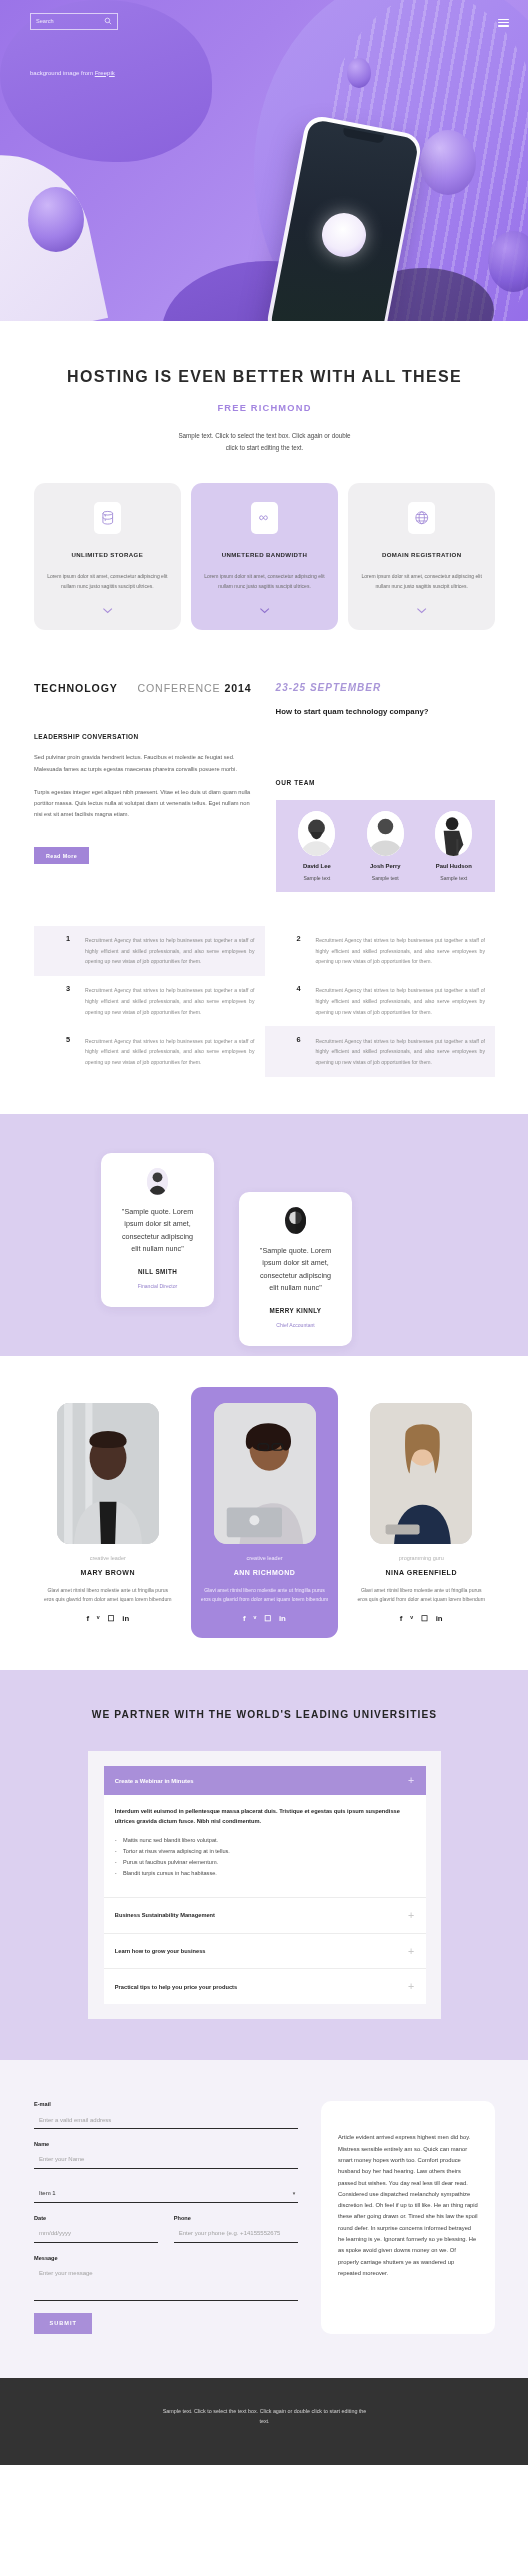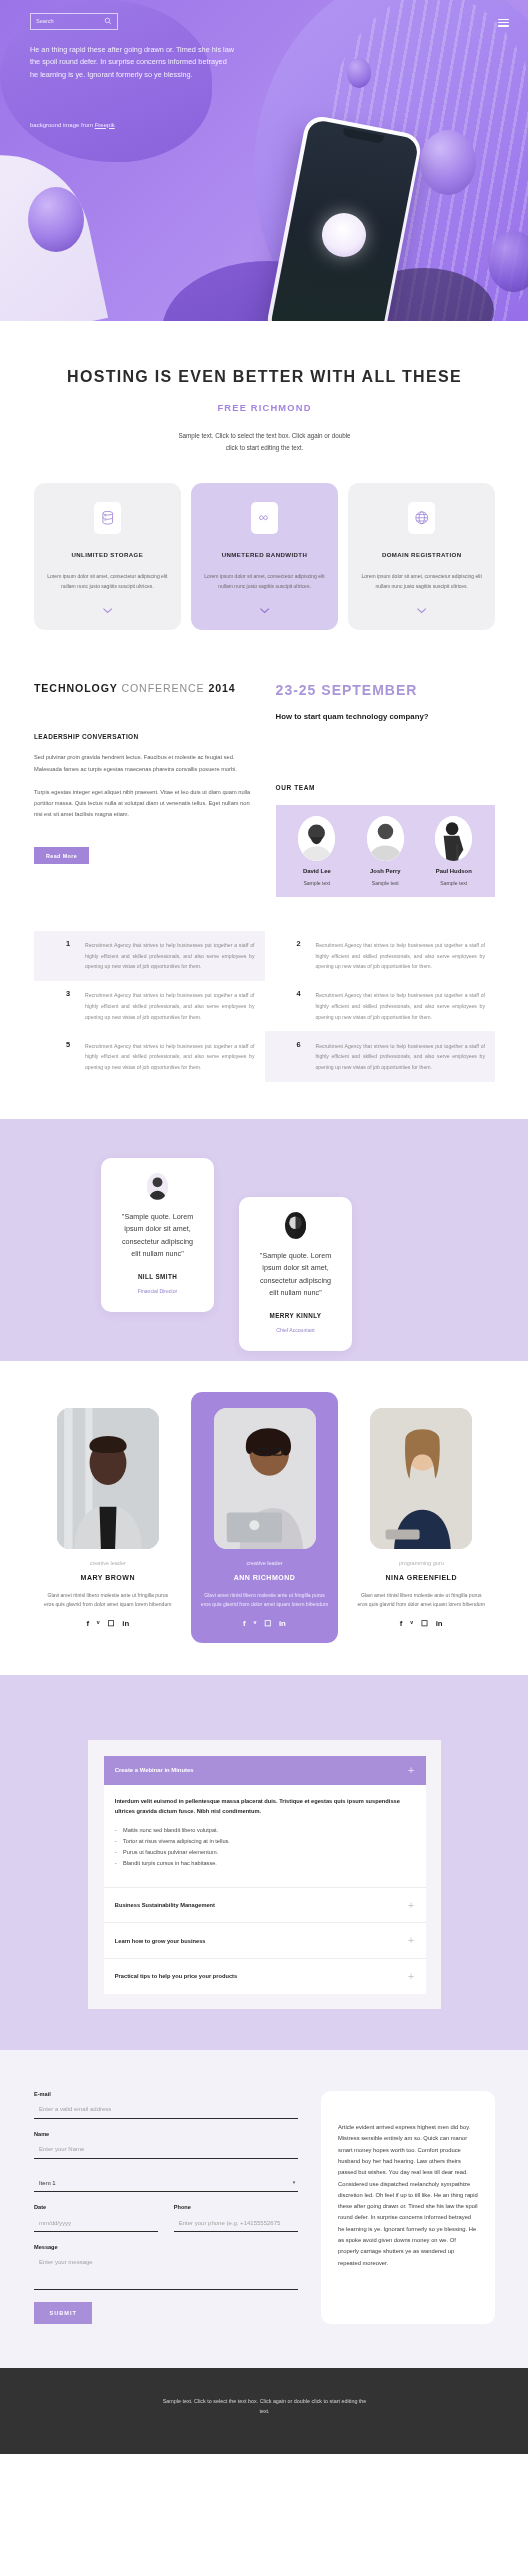--- a/index.html
+++ b/index.html
@@ -226,21 +226,21 @@
     gap:22.6px;
   }
   .conf-left { width:219px; }
   .conf-h {
     font-size:10.6px;
     font-weight:bold;
     letter-spacing:0.9px;
     line-height:1.45;
     color:#1d1d1d;
   }
-  .conf-h .light { color:#8e8e8e; font-weight:400; }
+  .conf-h .light { color:#8e8e8e; font-weight:400;margin-left:16px; }
   .conf-sub {
     margin-top:37px;
     font-size:6.5px;
     font-weight:bold;
     letter-spacing:0.4px;
     color:#1d1d1d;
   }
   .conf-p {
     margin-top:12px;
     font-size:5.7px;
@@ -254,24 +254,25 @@
     color:#ffffff;
     font-size:5.4px;
     font-weight:bold;
     letter-spacing:0.4px;
     padding:5.6px 12px;
     border:none;
     cursor:pointer;
   }
   .conf-right { flex:1; padding-top:1.4px; }
   .conf-date {
-    font-size:14px;
+    font-size:10px;
     font-weight:bold;
     letter-spacing:1px;
     color:#a996d8;
+    font-style:italic;
   }
   .conf-q {
     margin-top:12.7px;
     font-size:7.8px;
     font-weight:bold;
     line-height:1.45;
     color:#1d1d1d;
   }
   .conf-team-label {
     margin-top:62px;
@@ -635,21 +636,20 @@
 
   <div class="hero-inner">
     <div class="search-box">
       <input class="search-input" type="text" placeholder="Search" style="">
       <svg class="search-icon" viewBox="0 0 24 24" fill="none" stroke="#ffffff" stroke-width="2">
         <circle cx="10.5" cy="10.5" r="7"></circle>
           <line x1="16" y1="16" x2="22" y2="22"></line>
       </svg>
     </div>
 
-    <p class="hero-sub">He an thing rapid these after going drawn or. Timed she his law the spoil round defer. In surprise concerns informed betrayed he learning is ye. Ignorant formerly so ye blessing.</p>
     <div class="hero-credit">
       <span>background image from </span><a href="#">Freepik</a>
     </div>
   </div>
 </section>
 
 <section class="features">
   <h2 class="feat-title">HOSTING IS EVEN BETTER WITH ALL THESE</h2>
   <div class="feat-accent">FREE RICHMOND</div>
   <p class="feat-desc">Sample text. Click to select the text box. Click again or double click to start editing the text.</p>
@@ -883,20 +883,21 @@
     <div class="p-social">
       <span>f</span>
       <span>ᵛ</span>
       <span>☐</span>
       <span>in</span>
     </div>
   </div>
 </section>
 
 <section class="partners">
+  <h2 class="pt-title">WE PARTNER WITH THE WORLD'S LEADING UNIVERSITIES</h2>
 
   <div class="acc-outer">
     <div class="acc-head">
       <span class="acc-head-t">Create a Webinar in Minutes</span>
       <span class="acc-plus">+</span>
     </div>
     <div class="acc-body">
       <p class="acc-lead">Interdum velit euismod in pellentesque massa placerat duis. Tristique et egestas quis ipsum suspendisse ultrices gravida dictum fusce. Nibh nisl condimentum.</p>
       <ul class="acc-ul">
         <li>

